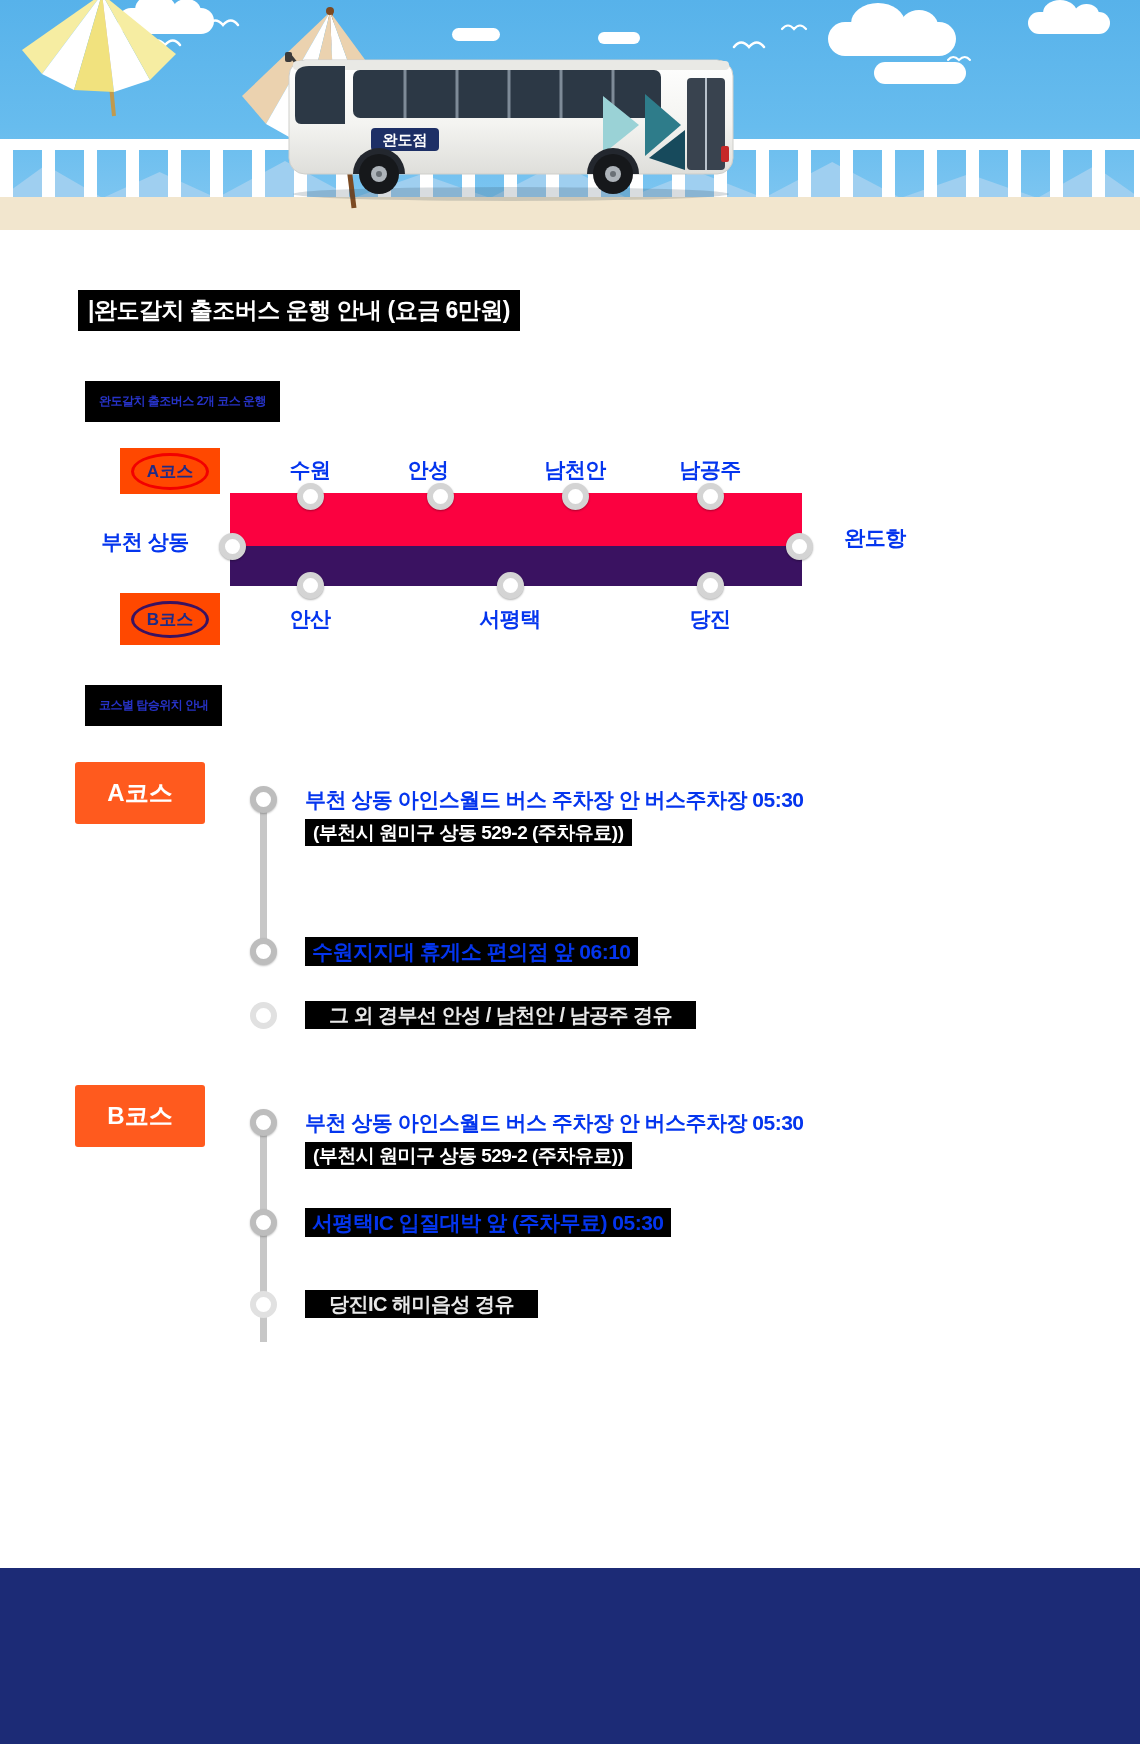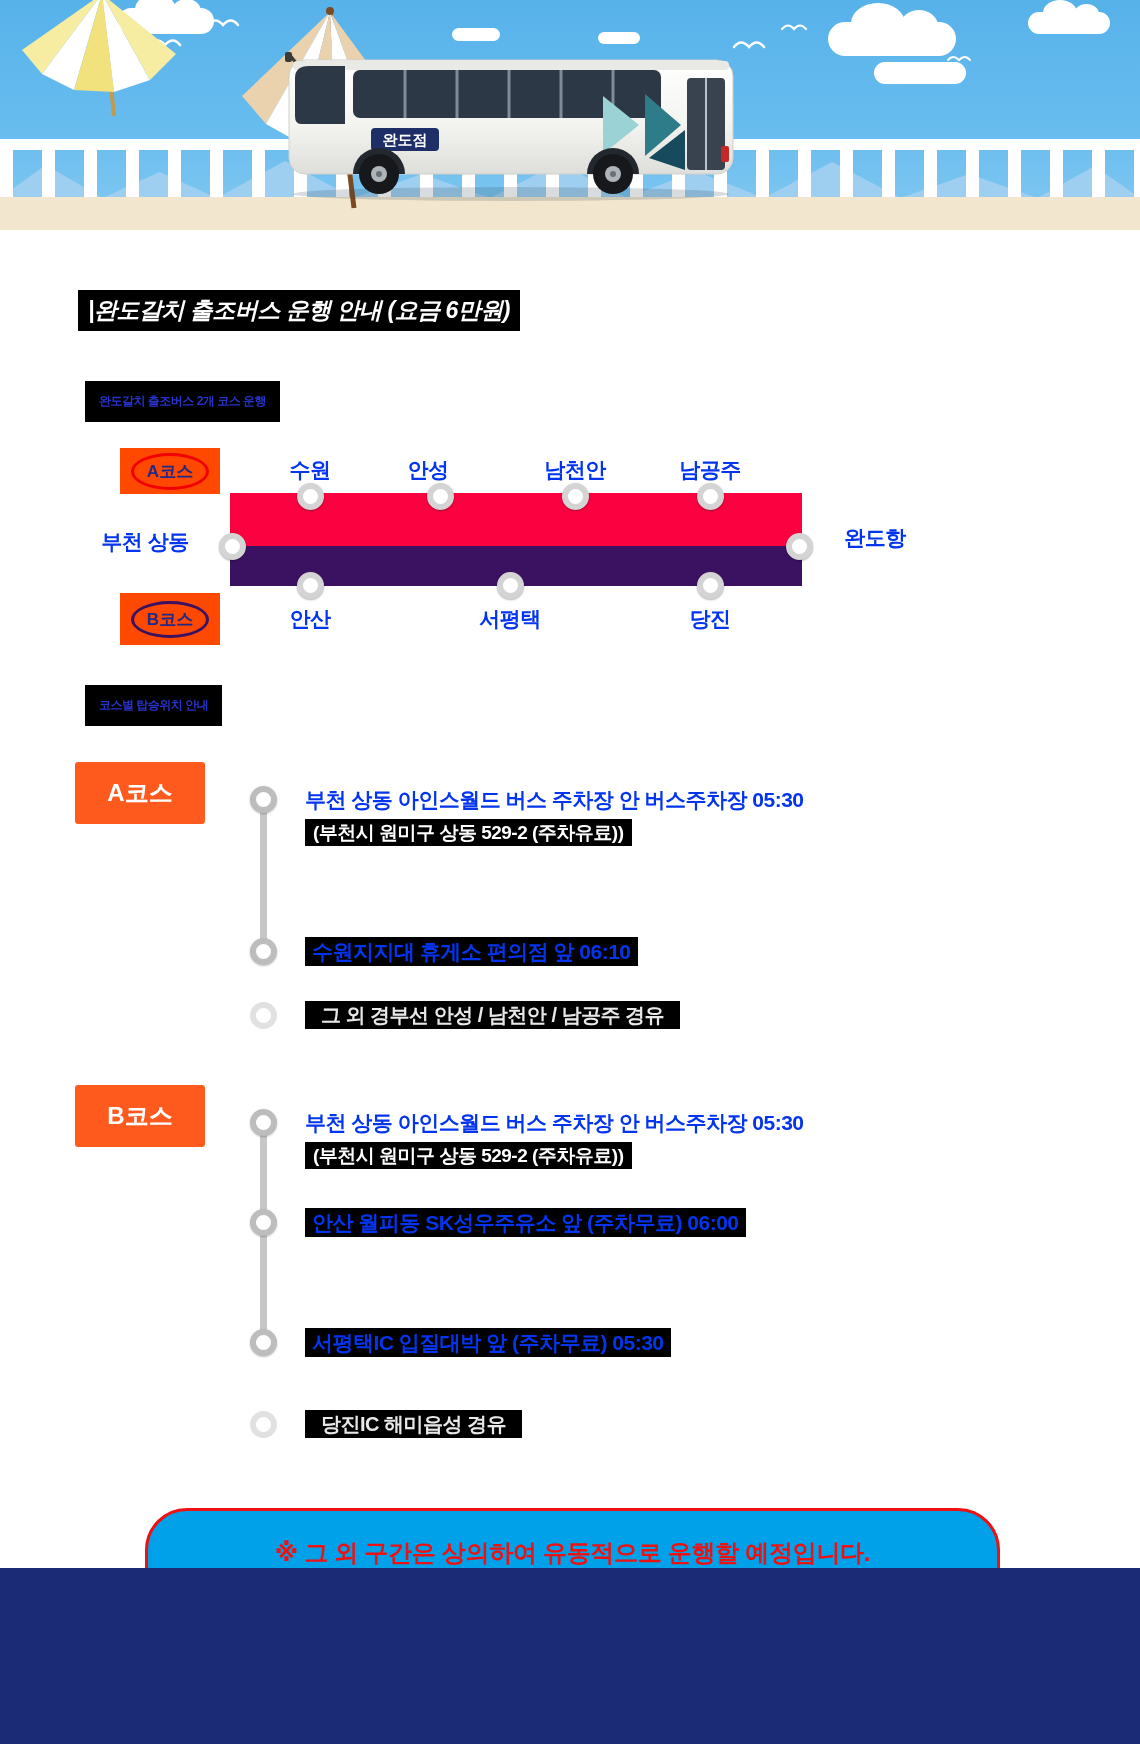--- a/index.html
+++ b/index.html
@@ -17,21 +17,21 @@
            clip-path:polygon(0 100%,4% 34%,9% 100%,14% 48%,19% 100%,25% 26%,31% 100%,37% 52%,43% 100%,49% 30%,55% 100%,61% 46%,67% 100%,73% 28%,79% 100%,85% 52%,91% 100%,96% 36%,100% 100%); }
   .rail  { position:absolute; left:0; top:139px; width:100%; height:11px; background:#fff; z-index:2; }
   .posts { position:absolute; left:0; top:139px; width:100%; height:60px; z-index:2;
            background:repeating-linear-gradient(90deg,#fff 0 13px,rgba(255,255,255,0) 13px 42px); }
   .sand  { position:absolute; left:0; bottom:0; width:100%; height:33px; background:var(--sand,#F2E6CE); z-index:3; }
   .umb { position:absolute; z-index:4; }
   .bus { position:absolute; left:283px; top:52px; z-index:5; }
 
   
   .title-wrap { margin:60px 0 0 78px; }
-  .title-hl { display:inline-block; background:#000; color:#fff; font-weight:bold; font-size:23px; padding:5px 10px; letter-spacing:-0.5px;font-style:italic; }
+  .title-hl { display:inline-block; background:#000; color:#fff; font-weight:bold; font-size:23px; padding:5px 10px; letter-spacing:-0.5px; }
   .sec-heading { display:inline-block; background:#000; color:#2733C9; font-weight:bold; font-size:12px; padding:12px 14px; letter-spacing:-0.5px; }
   .sh1 { margin:50px 0 0 85px; }
   .sh2 { margin:20px 0 0 85px; }
 
   
   .diagram { position:relative; height:217px; margin-top:26px; }
   .bar-red    { position:absolute; left:230px; top:45px; width:572px; height:53px; background:var(--course_a_red,#FB0140); }
   .bar-purple { position:absolute; left:230px; top:98px; width:572px; height:40px; background:var(--course_b_purple,#3A1261); }
   .stop-dot { position:absolute; width:27px; height:27px; border-radius:50%; background:#fff; border:6px solid #D4D4D4; box-shadow:0 1px 2px rgba(0,0,0,.3); z-index:2; }
   .stop-label { position:absolute; width:140px; text-align:center; color:var(--link_blue,#0435EE); font-weight:bold; font-size:21px; letter-spacing:-0.5px; }
@@ -48,21 +48,21 @@
                 font-size:24px; font-weight:bold; display:flex; align-items:center; justify-content:center; border-radius:3px; margin-right:45px; }
   .timeline { position:relative; flex:1; margin-top:24px; }
   .tl-line { position:absolute; left:10px; width:7px; background:#C7C7C7; }
   .tl-item { position:relative; padding-left:55px; }
   .tl-dot { position:absolute; left:0; top:0; width:27px; height:27px; border-radius:50%; background:#fff; border:6px solid #BDBDBD; box-shadow:0 1px 2px rgba(0,0,0,.25); }
   .tl-dot.light { border-color:#E1E1E1; box-shadow:none; }
   .blue-main { color:var(--link_blue,#0435EE); font-weight:bold; font-size:21px; letter-spacing:-0.5px; line-height:28px; }
   .blue-main .hl { background:#000; padding:3px 7px; }
   .sub-line { margin-top:6px; }
   .sub-line span { background:#000; color:#fff; font-weight:bold; font-size:19px; padding:3px 8px; letter-spacing:-0.5px;text-align:center; }
-  .gray-line span { background:#000; color:#E8E8E8; font-weight:bold; font-size:20px; padding:3px 16px; letter-spacing:-0.5px; }
+  .gray-line span { background:#000; color:#E8E8E8; font-weight:bold; font-size:20px; padding:3px 24px; letter-spacing:-0.5px; }
 
   
   .notice { margin:70px 0 0 145px; width:855px; background:var(--notice_bg_blue,#00A1E9);
             border:3px solid var(--notice_red,#EE1111); border-radius:42px; padding:26px 40px; }
   .notice p { color:var(--notice_red,#EE1111); font-weight:bold; font-size:24px; text-align:center; letter-spacing:-0.3px; }
   .notice p + p { margin-top:18px; }
   .footer { position:absolute; left:0; bottom:0; width:100%; height:176px; background:var(--footer_navy,#1C2B76); }
 </style>
 </head>
 <body>
@@ -233,38 +233,30 @@
       <div class="course-btn">B코스</div>
       <div class="timeline">
         <div class="tl-line" style="top:13px; height:220px;"></div>
 
         <div class="tl-item" style="margin-bottom:40px;">
           <span class="tl-dot"></span>
           <div class="blue-main"><span>부천 상동 아인스월드 버스 주차장 안 버스주차장  05:30</span></div>
           <div class="sub-line"><span>(부천시 원미구 상동 529-2 (주차유료))</span></div>
         </div>
 
-        <div class="tl-item" style="margin-bottom:92px;">
-          <span class="tl-dot"></span>
-          <div class="blue-main"><span class="hl">안산 월피동 SK성우주유소 앞 (주차무료)  06:00</span></div>
-        </div>
 
         <div class="tl-item" style="margin-bottom:54px;">
           <span class="tl-dot"></span>
           <div class="blue-main"><span class="hl">서평택IC 입질대박 앞 (주차무료) 05:30</span></div>
         </div>
 
         <div class="tl-item">
           <span class="tl-dot light"></span>
           <div class="gray-line"><span>당진IC 해미읍성 경유</span></div>
         </div>
       </div>
     </div>
 
     
-    <div class="notice">
-      <p>※ 그 외 구간은 상의하여 유동적으로 운행할 예정입니다.</p>
-      <p>※ ACE 출조버스 : 010-3236-2329 / 02-2665-2326</p>
-    </div>
   </div>
 
   <div class="footer"></div>
 </div>
 
 </body></html>

